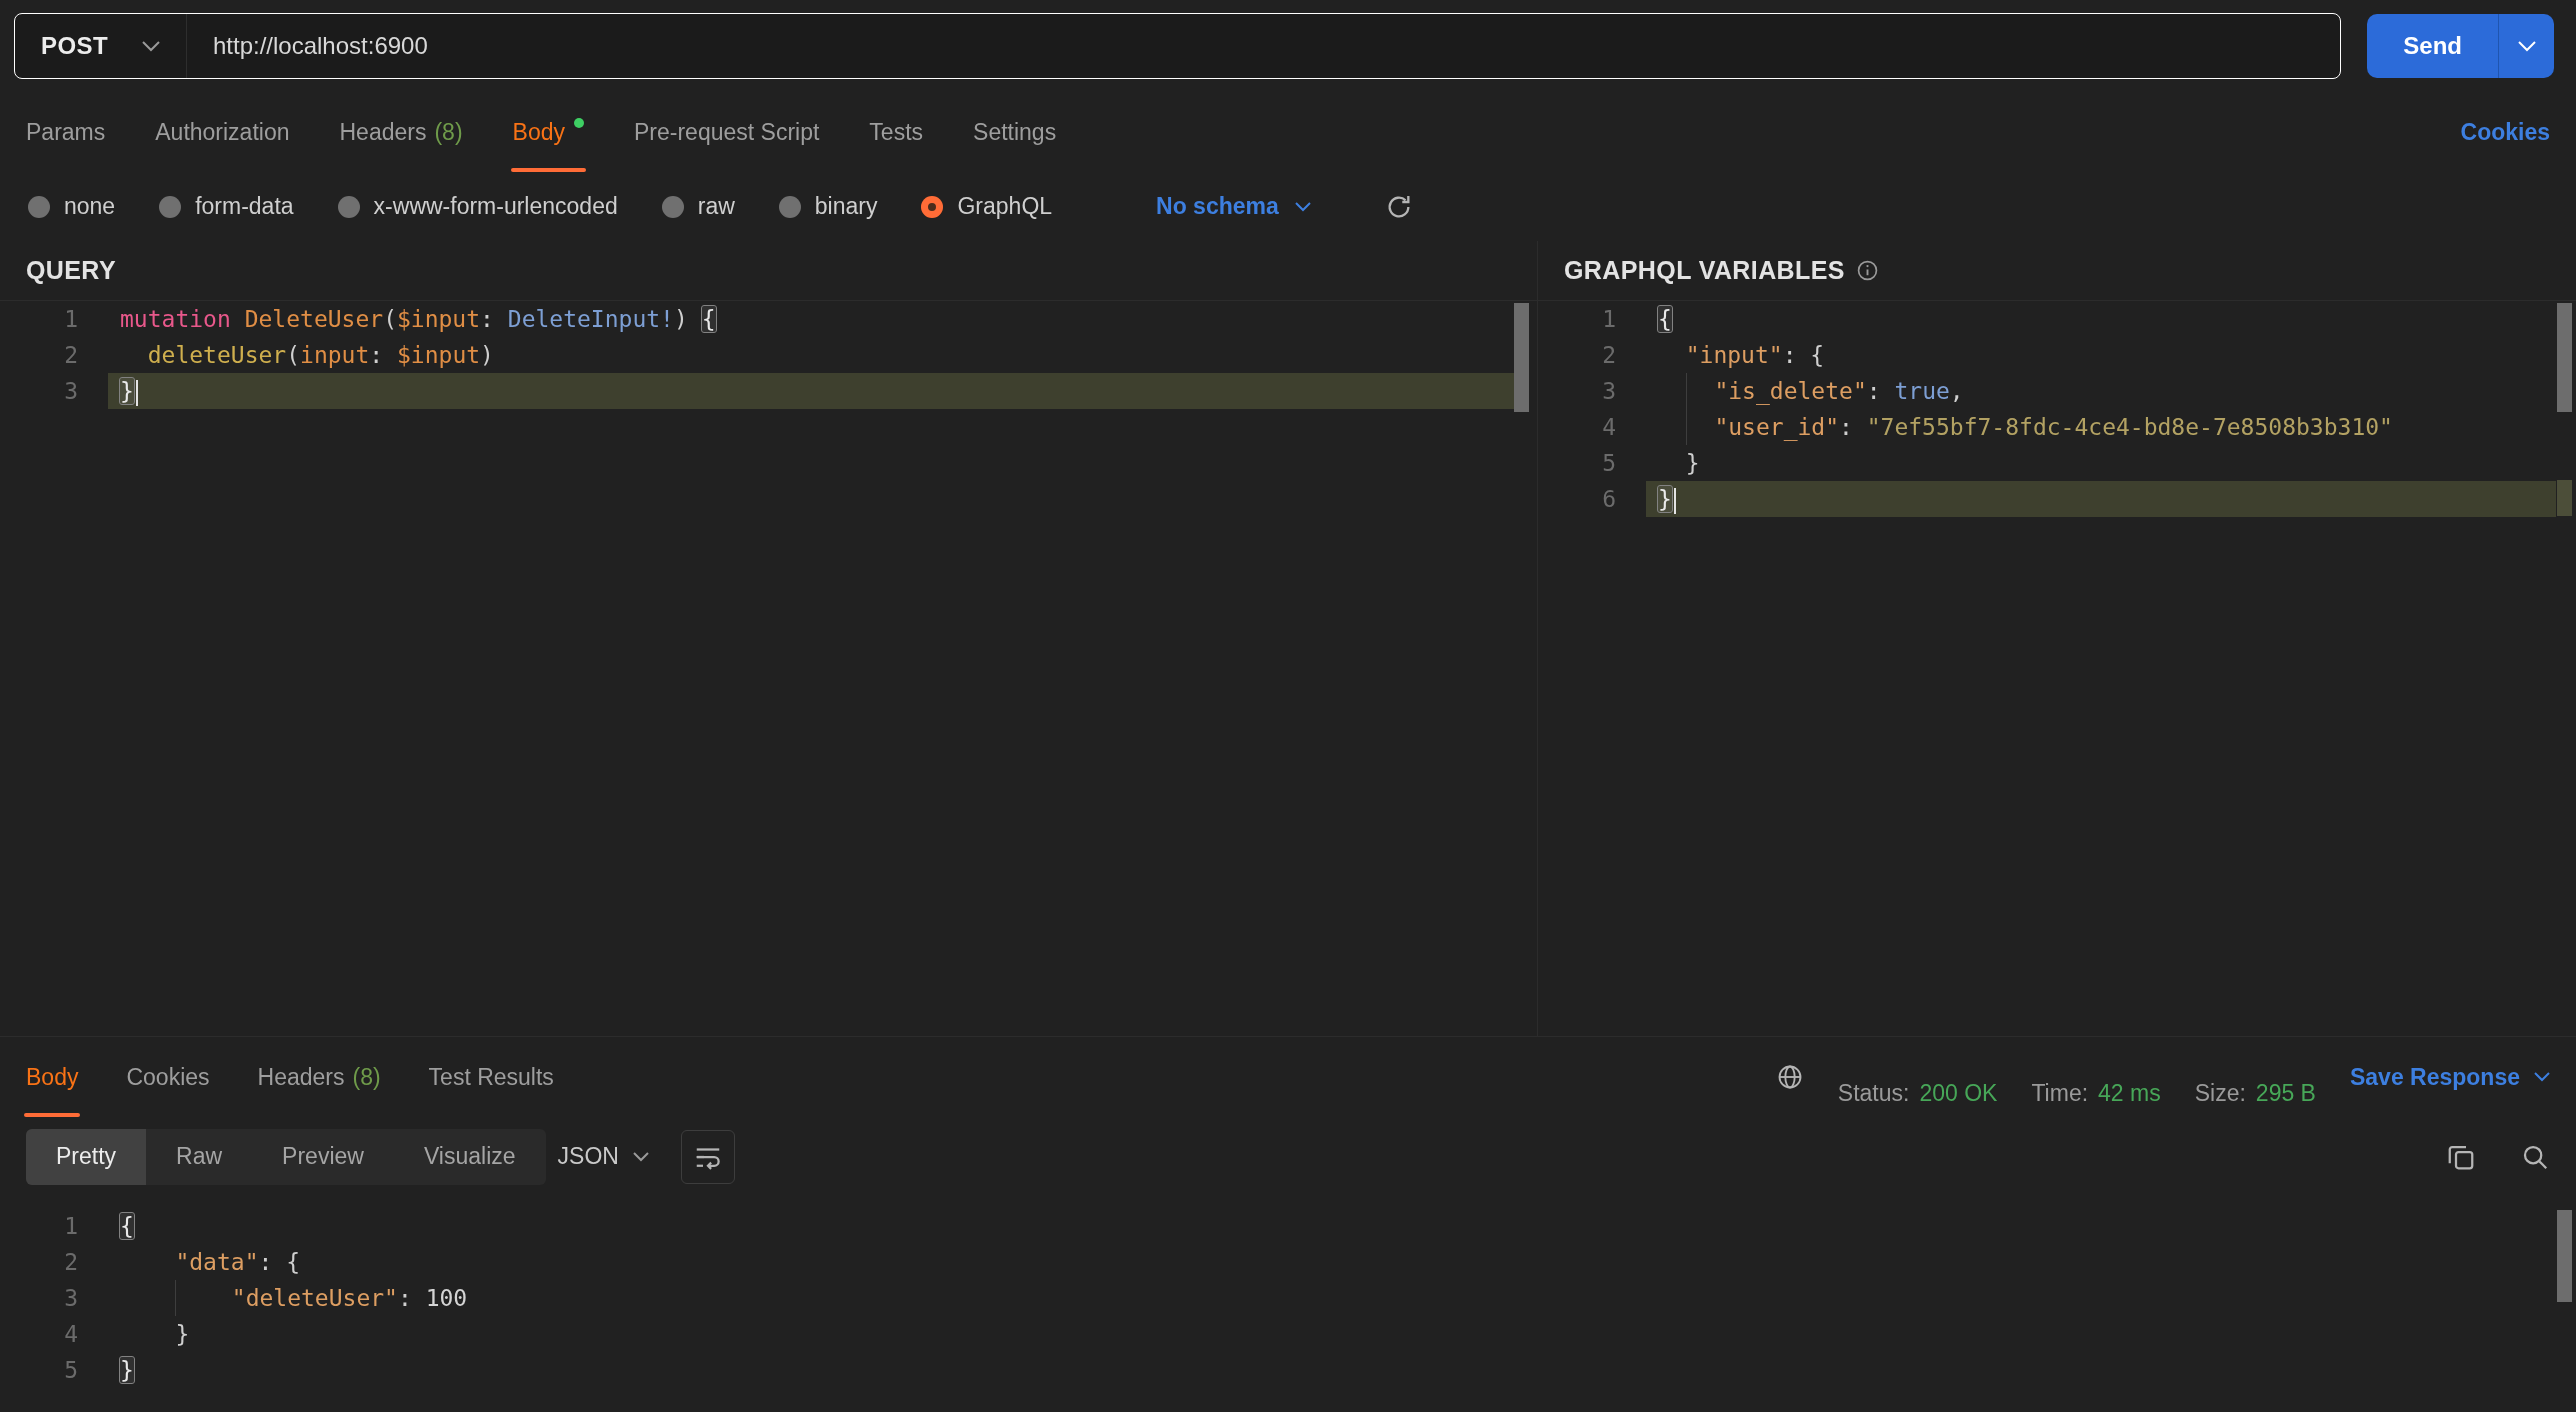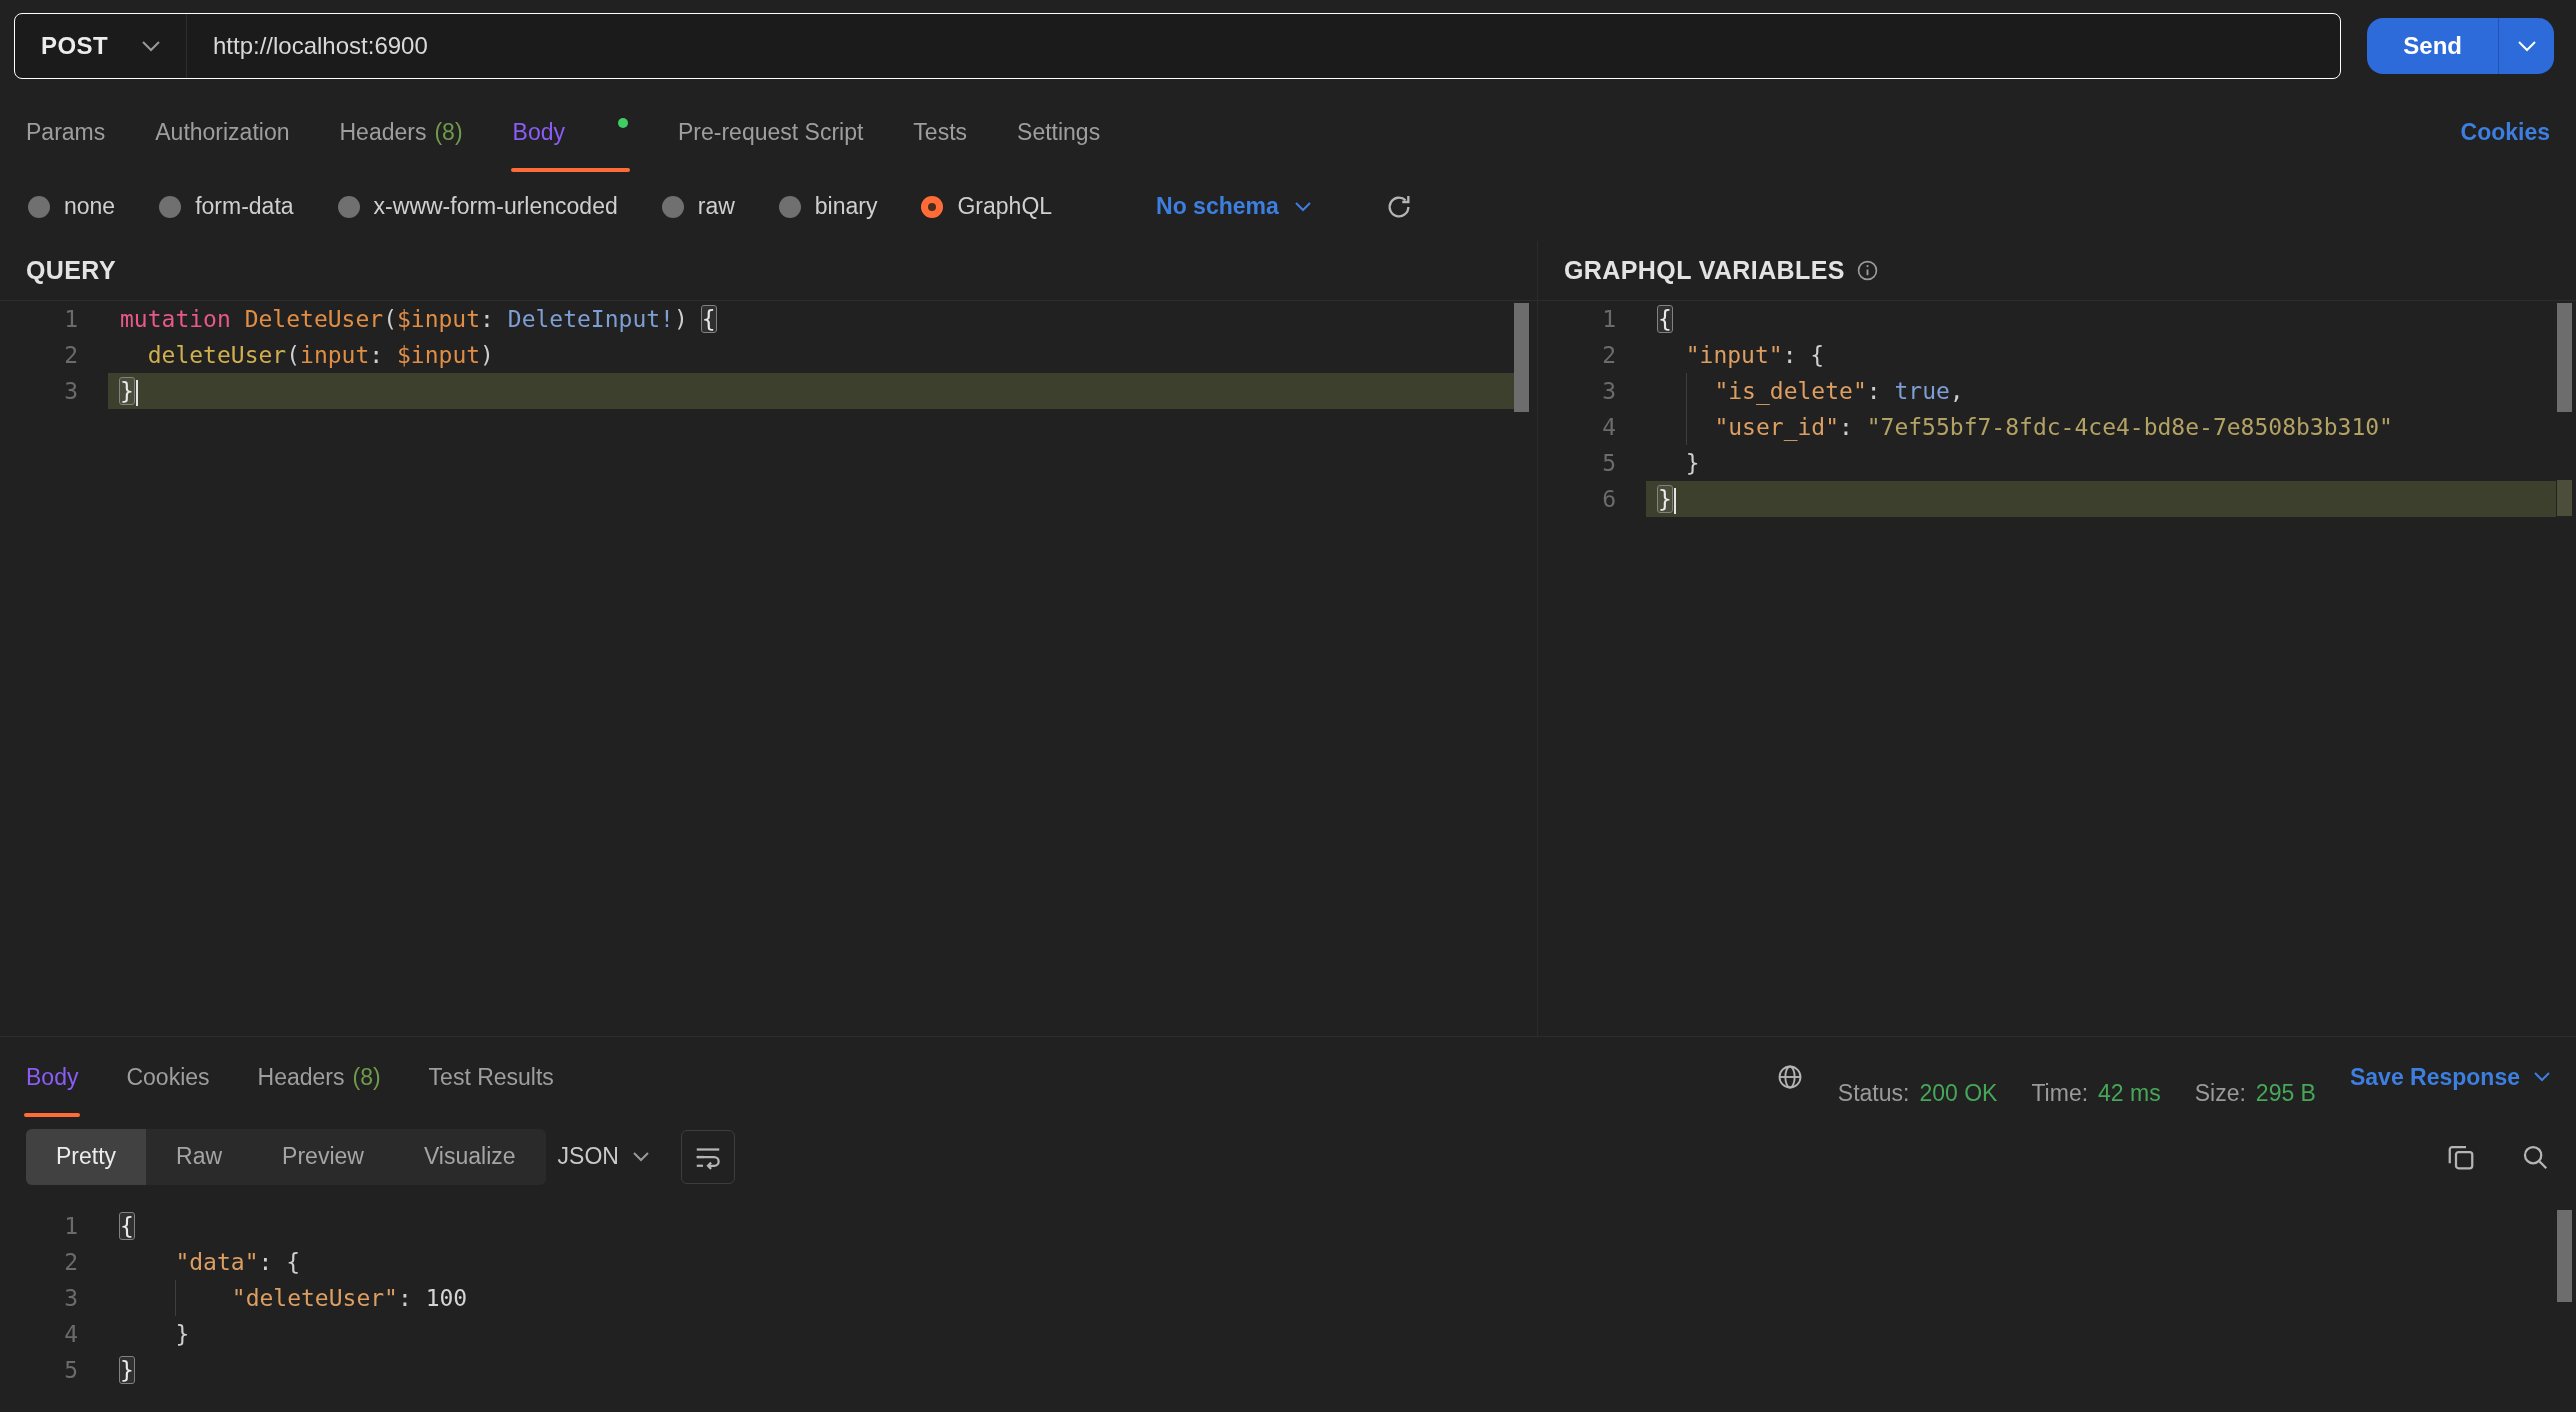--- a/index.html
+++ b/index.html
@@ -17,35 +17,35 @@
   .url-group {
     flex:1; height:66px; display:flex; align-items:center;
     background:#1b1b1b; border:1px solid #ffffff; border-radius:8px; overflow:hidden;
   }
   .method {
     display:flex; align-items:center; gap:34px; padding:0 26px; height:100%;
     border-right:1px solid #2e2e2e; cursor:pointer;
   }
   .method-label { font-size:24px; font-weight:700; color:#ececec; letter-spacing:0.4px; }
   .url-text { padding-left:26px; font-size:24px; color:#d8d8d8; }
-  .send-group { display:flex; height:56px; border-radius:16px; overflow:hidden; }
+  .send-group { display:flex; height:64px; border-radius:10px; overflow:hidden; }
   .send-main {
     background:#2c6bd9; color:#fff; font-size:24px; font-weight:700;
     display:flex; align-items:center; padding:0 36px; cursor:pointer;
   }
   .send-caret {
     width:56px; background:#2c6bd9; border-left:1px solid #1f55b0;
     display:flex; align-items:center; justify-content:center; cursor:pointer;
   }
 
   
   .req-tabs { height:80px; display:flex; align-items:center; padding:0 26px; gap:50px; }
   .tab { position:relative; height:100%; display:flex; align-items:center; font-size:23px; color:#9e9e9e; cursor:pointer; }
   .tab .count { color:#6f9b4a; margin-left:8px; }
-  .tab.active { color:#8b5cf6;gap:44px; }
+  .tab.active { color:#f97316; }
   .tab.active::after {
     content:""; position:absolute; left:-2px; right:-2px; bottom:0; height:4px;
     background:#ff6c37; border-radius:2px;
   }
   .body-dot { width:10px; height:10px; border-radius:50%; background:#3ecf63; margin-left:9px; transform:translateY(-9px); }
   .cookies-link { margin-left:auto; color:#3d7fe0; font-weight:700; font-size:23px; cursor:pointer; }
 
   
   .body-types { height:69px; display:flex; align-items:center; padding:0 28px; gap:44px; }
   .radio-opt { display:flex; align-items:center; gap:14px; font-size:23px; color:#cfcfcf; cursor:pointer; }

